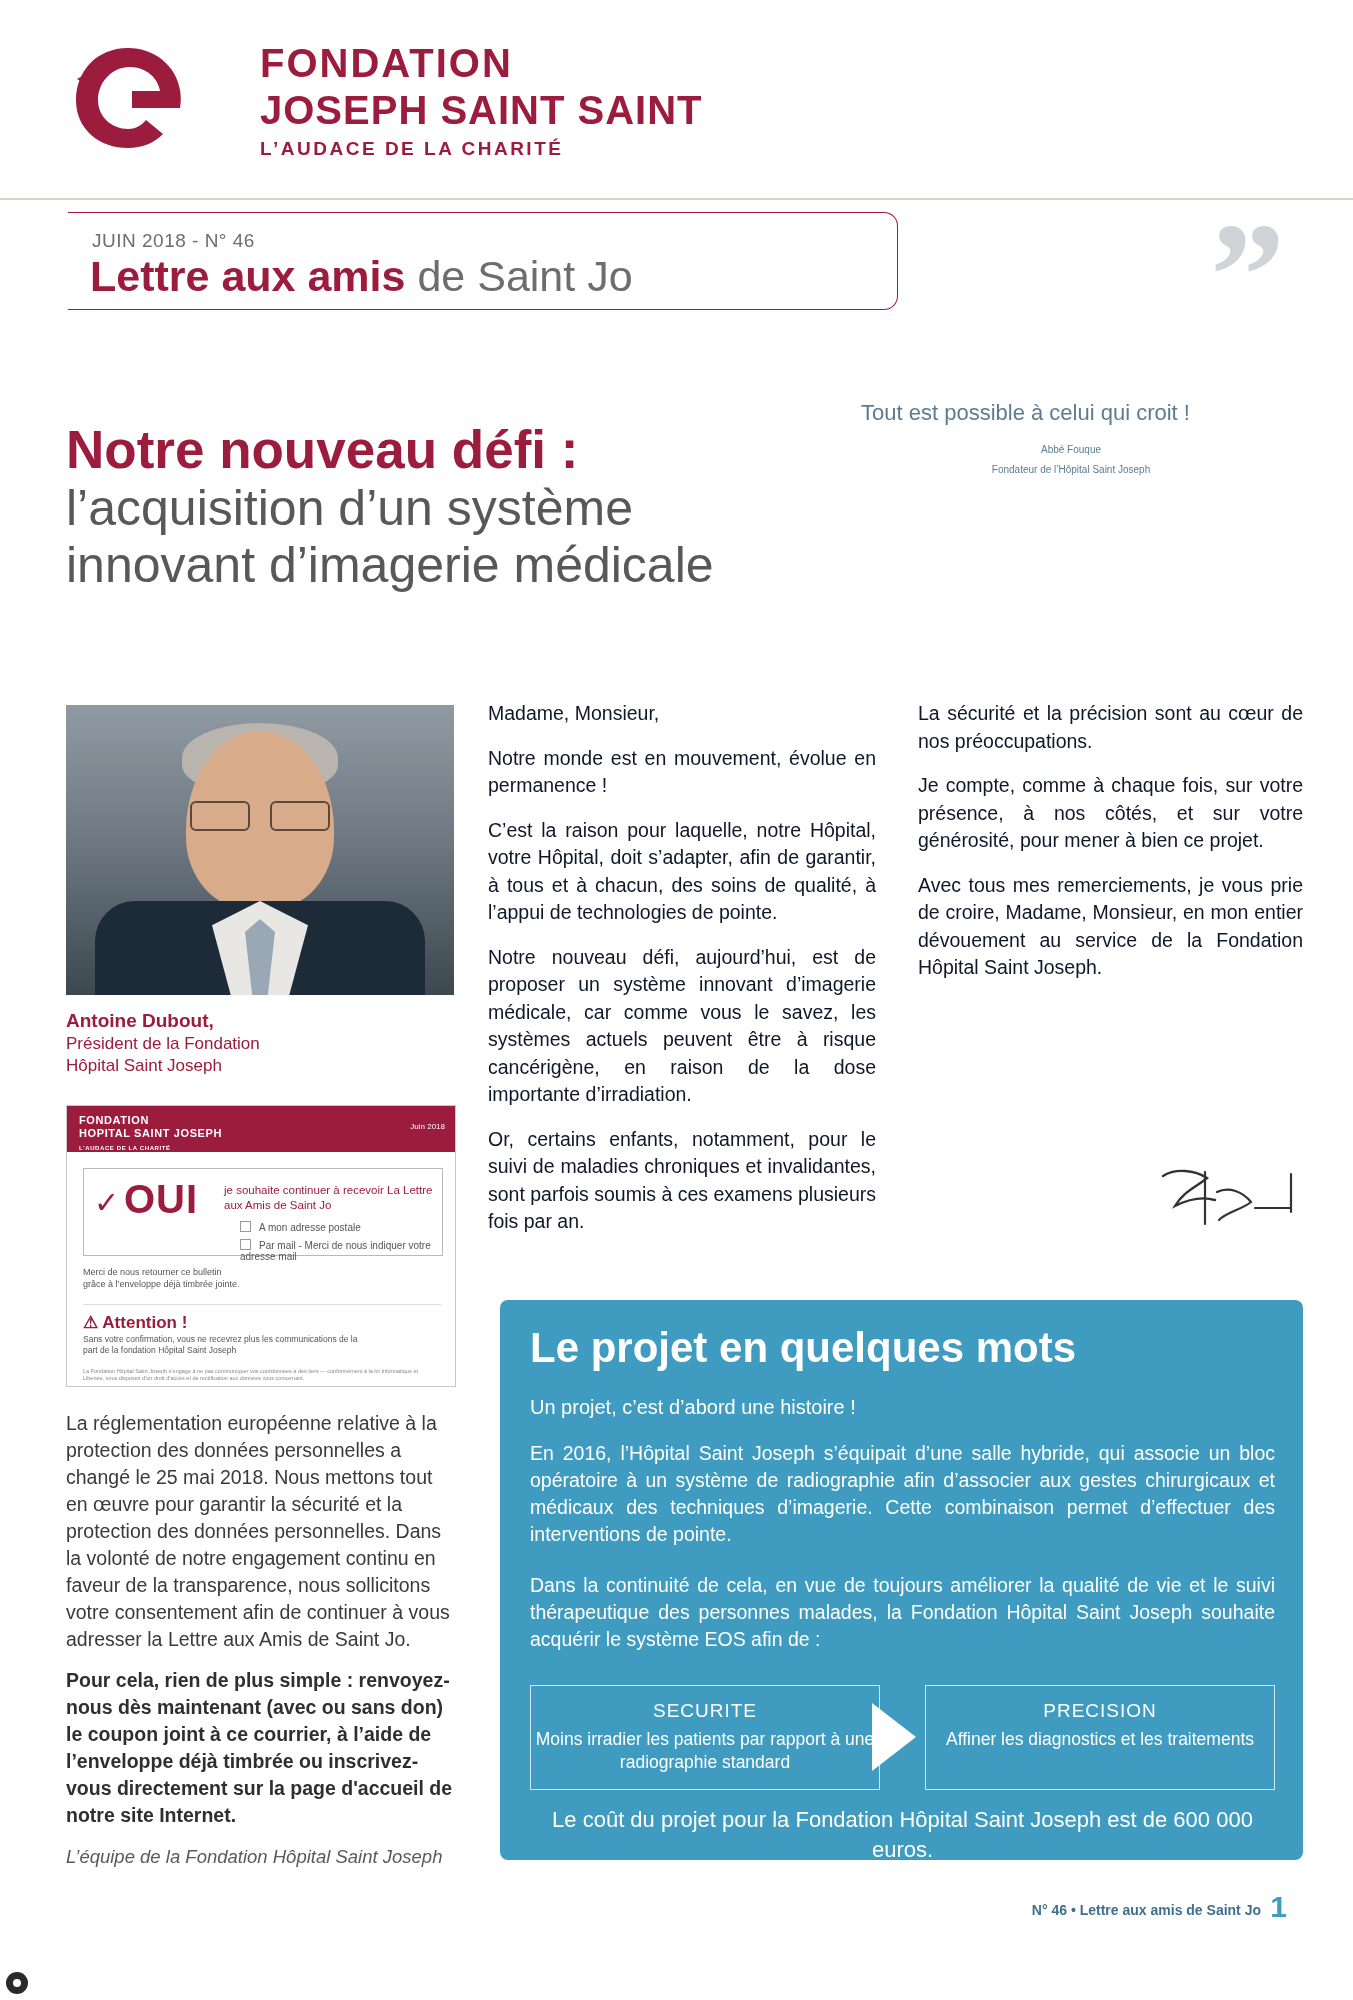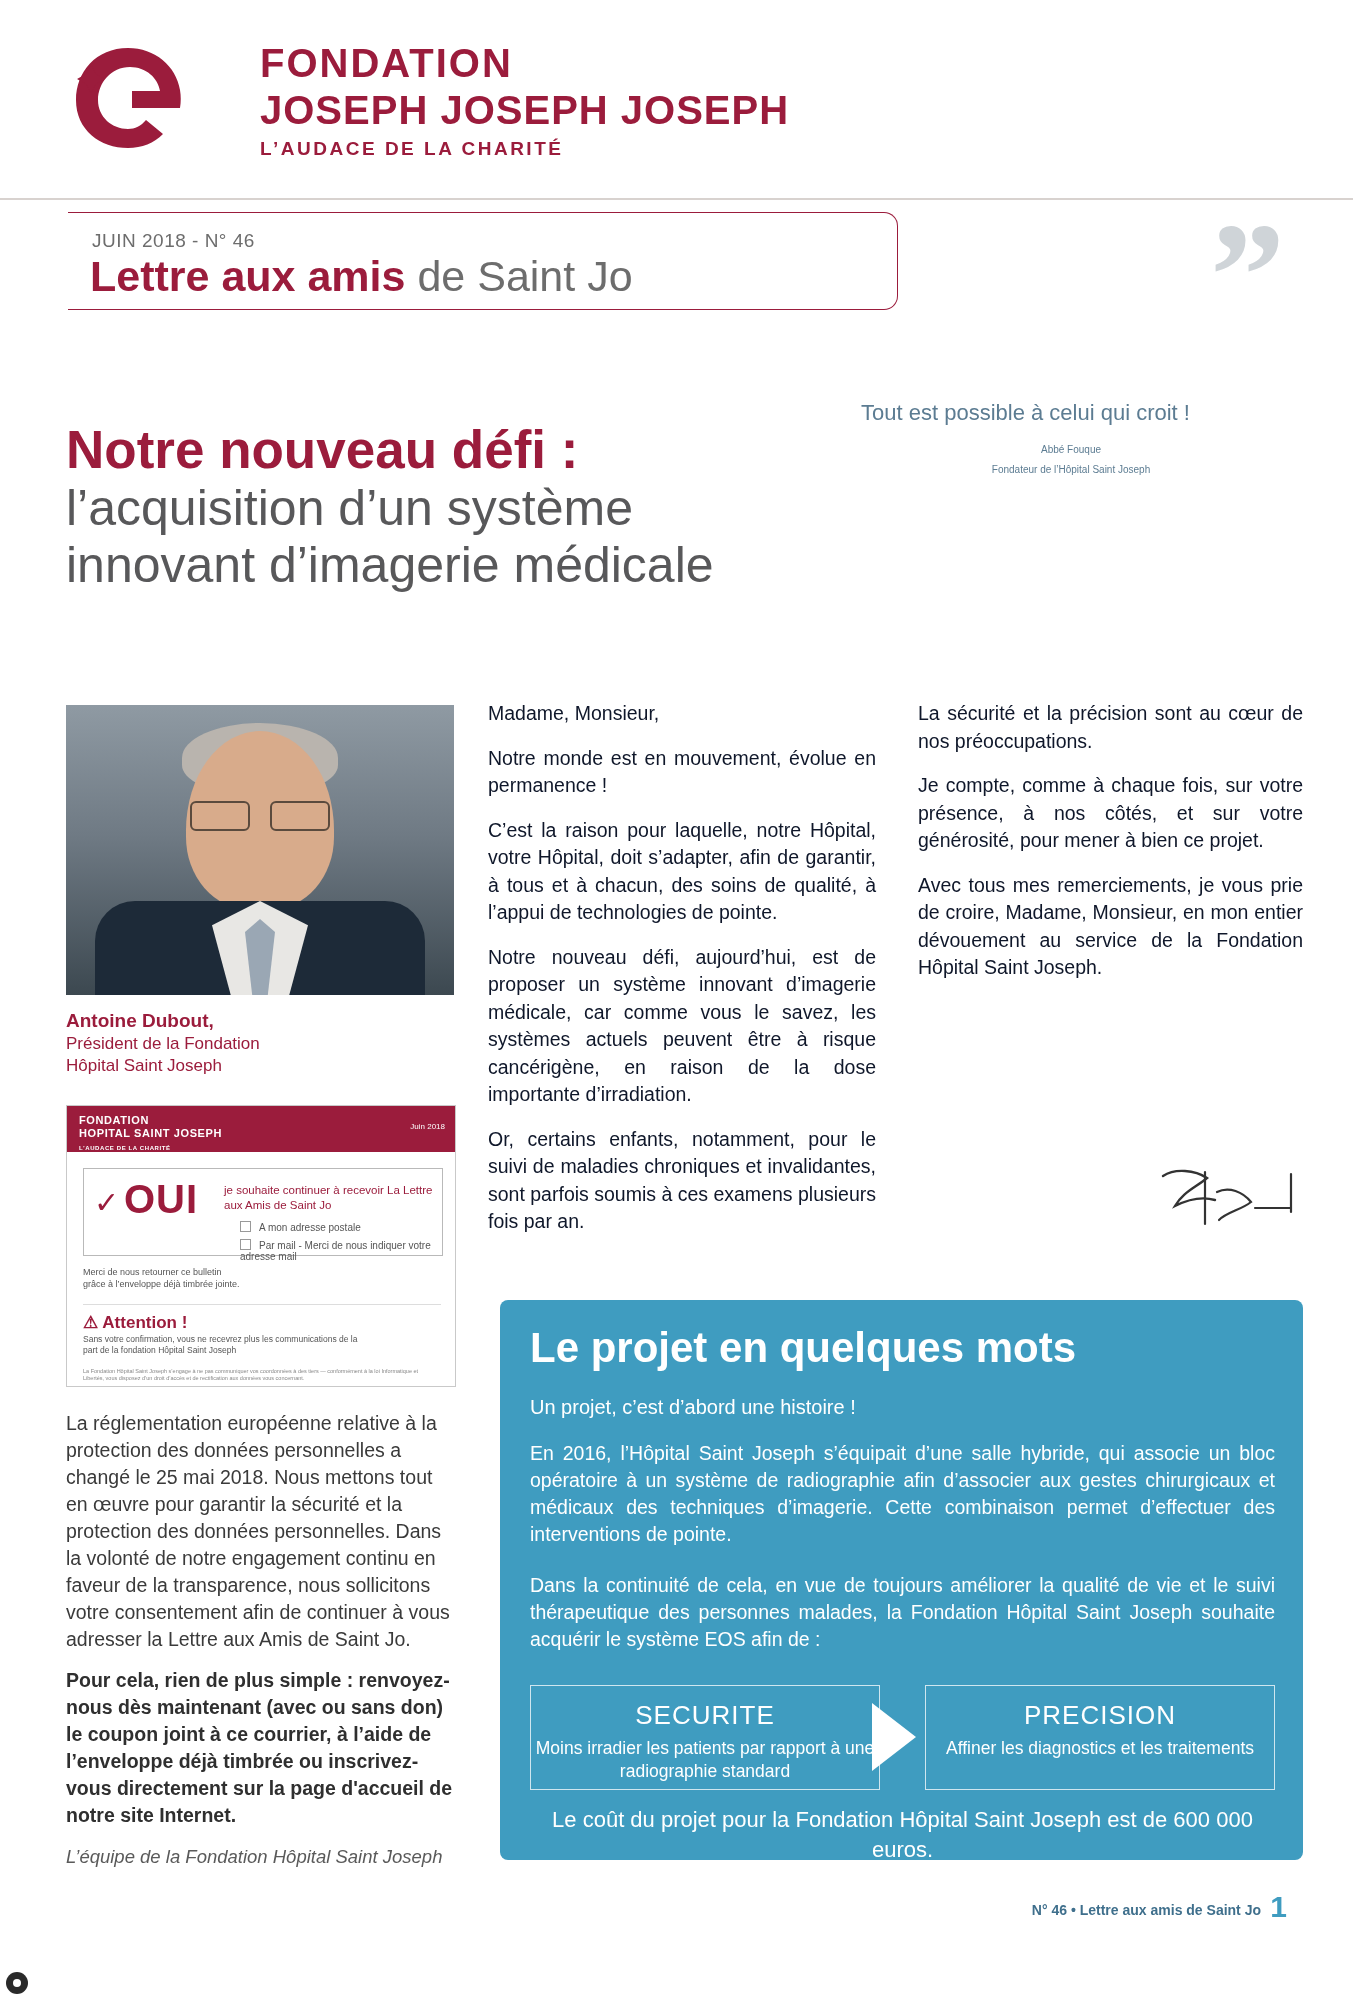--- a/index.html
+++ b/index.html
@@ -115,21 +115,21 @@
   }
   .blue h2 { margin:0; position:absolute; left:30px; top:24px; font-size:42px; font-weight:bold; }
   .blue .b-sub { position:absolute; left:30px; top:96px; font-size:20px; }
   .blue .b-p { position:absolute; left:30px; width:745px; font-size:19.5px; line-height:27px; text-align:justify;}
   .b-p1 { top:140px; }
   .b-p2 { top:272px; }
   .cards { position:absolute; left:30px; top:385px; width:745px; height:105px; }
   .card { position:absolute; top:0; width:350px; height:105px; border:1px solid #cfe6ef; background:#3f9cc0;
     box-sizing:border-box; text-align:center; }
   .card.left { left:0; } .card.right { left:395px; }
-  .card .t { margin-top:14px; font-size:26px; letter-spacing:1px; }
+  .card .t { margin-top:14px; font-size:19px; letter-spacing:1px; }
   .card .d { margin-top:6px; font-size:17.5px; line-height:23px; }
   .arrow { position:absolute; left:342px; top:18px; width:0; height:0;
     border-top:34px solid transparent; border-bottom:34px solid transparent; border-left:44px solid #ffffff; }
   .cost { position:absolute; left:30px; top:505px; width:745px; text-align:center; font-size:22px; line-height:30px; }
   .foot-txt { position:absolute; right:92px; top:1902px; font-size:14px; color:#3f6f8c; font-weight:bold;padding-left:48px; }
   .foot-num { position:absolute; right:66px; top:1890px; font-size:30px; color:#3f9cc0; font-weight:bold; }
   .corner { position:absolute; left:6px; bottom:6px; width:22px; height:22px; border-radius:50%; background:#2a2a2a; }
   .corner:after{ content:""; position:absolute; left:7px; top:7px; width:8px; height:8px; border-radius:50%; background:#fff;}
 </style>
 </head>
@@ -141,21 +141,21 @@
     <div class="logo-mark">
       <svg width="112" height="108" viewBox="0 0 112 108">
         <path d="M56 4 C24 4 4 28 4 56 C4 86 28 104 56 104 C70 104 82 99 91 90 L74 76 C69 82 63 85 56 85 C40 85 26 73 26 56 C26 39 39 23 58 23 C74 23 86 34 88 47 L60 47 L60 64 L108 64 C109 58 109 52 108 46 C104 22 83 4 56 4 Z" fill="#9b1c3c"></path>
         <circle cx="44" cy="40" r="9" fill="#ffffff"></circle>
         <path d="M31 58 C36 50 52 50 57 60 C50 58 38 58 31 58 Z" fill="#ffffff"></path>
         <path d="M14 30 l5 -9 l5 9 l9 5 l-9 5 l-5 9 l-5 -9 l-9 -5 z" fill="#9b1c3c"></path>
       </svg>
     </div>
     <div class="logo-text">
       <div class="logo-l1">FONDATION</div>
-      <div class="logo-l2"><span>JOSEPH </span><span class="bold">JOSEPH JOSEPH</span></div>
+      <div class="logo-l2"><span>JOSEPH </span><span class="bold">SAINT SAINT</span></div>
       <div class="logo-l3">L’AUDACE DE LA CHARITÉ</div>
     </div>
   </div>
 
   <div class="rule-top"></div>
 
   <div class="title-box"></div>
   <div class="issue">JUIN 2018 - N° 46</div>
   <div class="lettre"><span>Lettre aux amis </span><span class="light">de Saint Jo</span></div>
 

